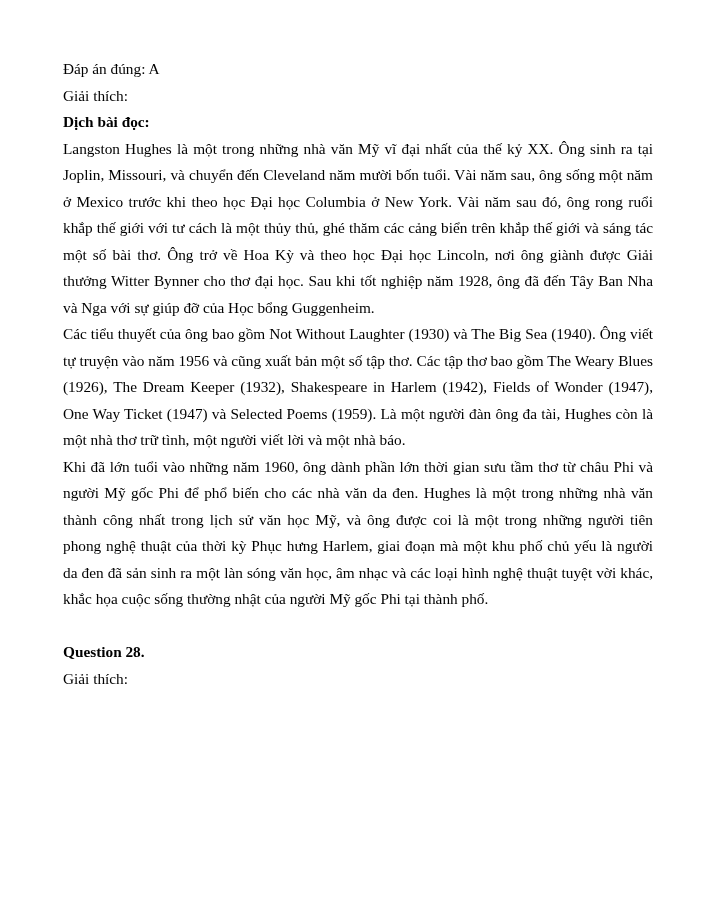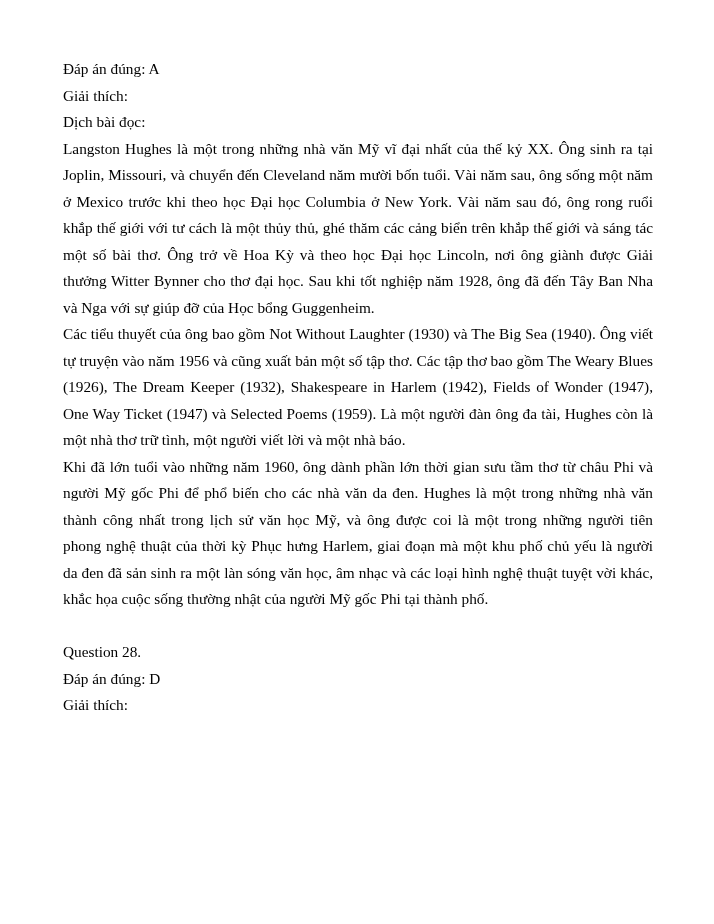--- a/index.html
+++ b/index.html
@@ -24,21 +24,21 @@
   .page p {
     margin: 0;
     font-size: 15.3px;
     line-height: 26.5px;
     color: #000000;
   }
   .para {
     text-align: justify;
   }
   .bold {
-    font-weight: normal;
+    font-weight: bold;
   }
   .blank-line {
     height: 26.5px;
   }
 </style>
 </head>
 <body>
 
 <div class="page">
 
@@ -53,17 +53,16 @@
 
   <p class="para">Các tiểu thuyết của ông bao gồm Not Without Laughter (1930) và The Big Sea (1940). Ông viết tự truyện vào năm 1956 và cũng xuất bản một số tập thơ. Các tập thơ bao gồm The Weary Blues (1926), The Dream Keeper (1932), Shakespeare in Harlem (1942), Fields of Wonder (1947), One Way Ticket (1947) và Selected Poems (1959). Là một người đàn ông đa tài, Hughes còn là một nhà thơ trữ tình, một người viết lời và một nhà báo.</p>
 
   <p class="para">Khi đã lớn tuổi vào những năm 1960, ông dành phần lớn thời gian sưu tầm thơ từ châu Phi và người Mỹ gốc Phi để phổ biến cho các nhà văn da đen. Hughes là một trong những nhà văn thành công nhất trong lịch sử văn học Mỹ, và ông được coi là một trong những người tiên phong nghệ thuật của thời kỳ Phục hưng Harlem, giai đoạn mà một khu phố chủ yếu là người da đen đã sản sinh ra một làn sóng văn học, âm nhạc và các loại hình nghệ thuật tuyệt vời khác, khắc họa cuộc sống thường nhật của người Mỹ gốc Phi tại thành phố.</p>
 
   <div class="blank-line"></div>
 
 
   <p class="line bold">Question 28.</p>
 
-  <p class="line">Đáp án đúng: D</p>
 
   <p class="line">Giải thích:</p>
 
 </div>
 
 </body></html>

